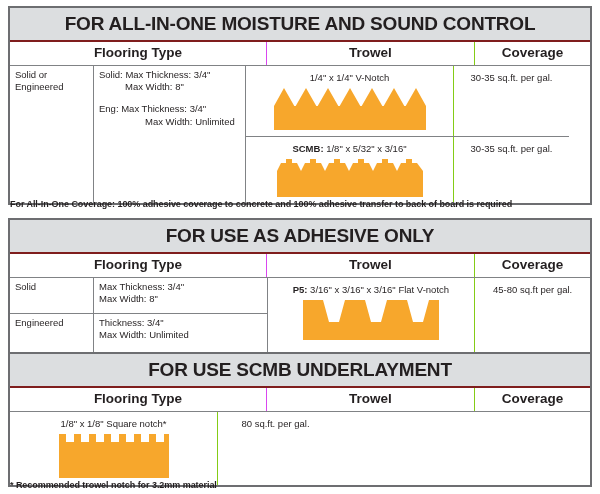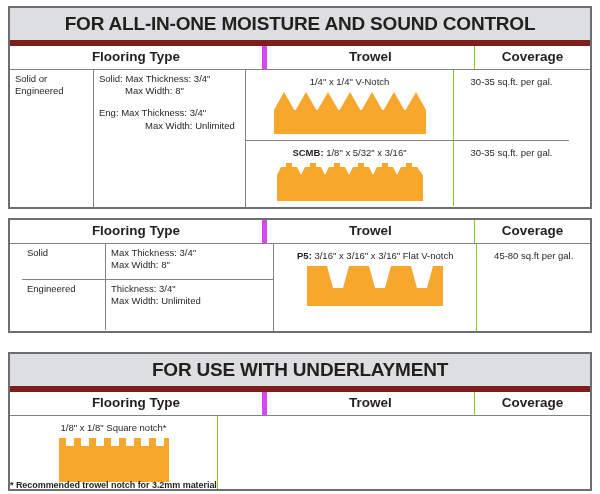--- a/index.html
+++ b/index.html
@@ -29,21 +29,21 @@
     position: absolute;
     left: 8px;
     width: 584px;
     box-sizing: border-box;
     border: 2px solid #6d6e71;
     background: #ffffff;
   }
 
   .banner {
     background: #dcdee0;
-    border-bottom: 6px solid #7f1d1d;
+    border-bottom: 2px solid #7f1d1d;
     text-align: center;
     font-weight: bold;
     font-size: 19px;
     letter-spacing: -0.2px;
     line-height: 1;
     padding: 6px 0 7px 0;
     color: #231f20;
   }
 
   .grid {
@@ -73,21 +73,21 @@
     text-align: center;
     font-weight: bold;
     font-size: 13.5px;
     padding: 4px 0 5px 0;
     line-height: 1;
   }
 
   
   .c-type-a  { width: 84px; border-right: 1px solid #808285; }
   .c-type-b  { width: 152px; }
-  .c-type-ab { width: 257px; border-right: 5px solid #d946ef; }
+  .c-type-ab { width: 257px; border-right: 1px solid #d946ef; }
   .c-trowel  { width: 208px; border-right: 1px solid #84cc16; }
   .c-cov     { width: 115px; }
 
   .divider-inner { border-right: 1px solid #808285; }
 
   .rowline { border-top: 1px solid #808285; }
 
   .indent  { padding-left: 26px; }
   .ind2    { padding-left: 46px; }
   .blankln { height: 9px; }
@@ -193,31 +193,33 @@
             </div>
             <div class="cell c-cov center">
               <div class="trowel-label">30-35 sq.ft. per gal.</div>
             </div>
           </div>
         </div>
       </div>
     </div>
   </div>
 
+  <div class="note" id="note-allinone">For All-In-One Coverage: 100% adhesive coverage to concrete and 100% adhesive transfer to back of board is required</div>
 
   <div class="tbl" id="tbl-adhesive">
+    <div class="banner">FOR USE AS ADHESIVE ONLY</div>
 
     <div class="grid">
       <div class="row hdr-row">
         <div class="cell hdr-cell c-type-ab">Flooring Type</div>
         <div class="cell hdr-cell c-trowel">Trowel</div>
         <div class="cell hdr-cell c-cov">Coverage</div>
       </div>
 
-      <div class="row" style="height:87px;padding-left:12px;">
+      <div class="row" style="height:87px;">
 
         <div style="width:257px;border-right:1px solid #808285;">
           <div class="row" style="height:35px;">
             <div class="cell c-type-a">Solid</div>
             <div class="cell c-type-b">
               <div>Max Thickness: 3/4"</div>
               <div>Max Width: 8"</div>
             </div>
           </div>
           <div class="row rowline" style="height:51px;">
@@ -241,21 +243,21 @@
         </div>
 
         <div class="cell c-cov center">
           <div class="trowel-label">45-80 sq.ft per gal.</div>
         </div>
       </div>
     </div>
   </div>
 
   <div class="tbl" id="tbl-underlay">
-    <div class="banner">FOR USE WITH UNDERLAYMENT</div>
+    <div class="banner">FOR USE SCMB UNDERLAYMENT</div>
 
     <div class="grid">
       <div class="row hdr-row">
         <div class="cell hdr-cell c-type-ab">Flooring Type</div>
         <div class="cell hdr-cell c-trowel">Trowel</div>
         <div class="cell hdr-cell c-cov">Coverage</div>
       </div>
 
       <div class="row" style="height:73px;">
 
@@ -263,19 +265,22 @@
           <div class="trowel-label">
             <b></b><span>1/8" x 1/8" Square notch*</span>
           </div>
           <div class="trowel-wrap">
             <svg width="110" height="46" viewBox="0 0 110 46">
               <path fill="#F7A72C" d="M0 0 L7 0 L7 8 L15 8 L15 0 L22 0 L22 8 L30 8 L30 0 L37 0 L37 8 L45 8 L45 0 L52 0 L52 8 L60 8 L60 0 L67 0 L67 8 L75 8 L75 0 L82 0 L82 8 L90 8 L90 0 L97 0 L97 8 L105 8 L105 0 L110 0 L110 44 L0 44 Z"></path>
             </svg>
           </div>
         </div>
 
+        <div class="cell c-cov center">
+          <div class="trowel-label">80 sq.ft. per gal.</div>
+        </div>
       </div>
     </div>
   </div>
 
   <div class="note" id="note-footer">* Recommended trowel notch for 3.2mm material</div>
 
 </div>
 
 </body></html>

